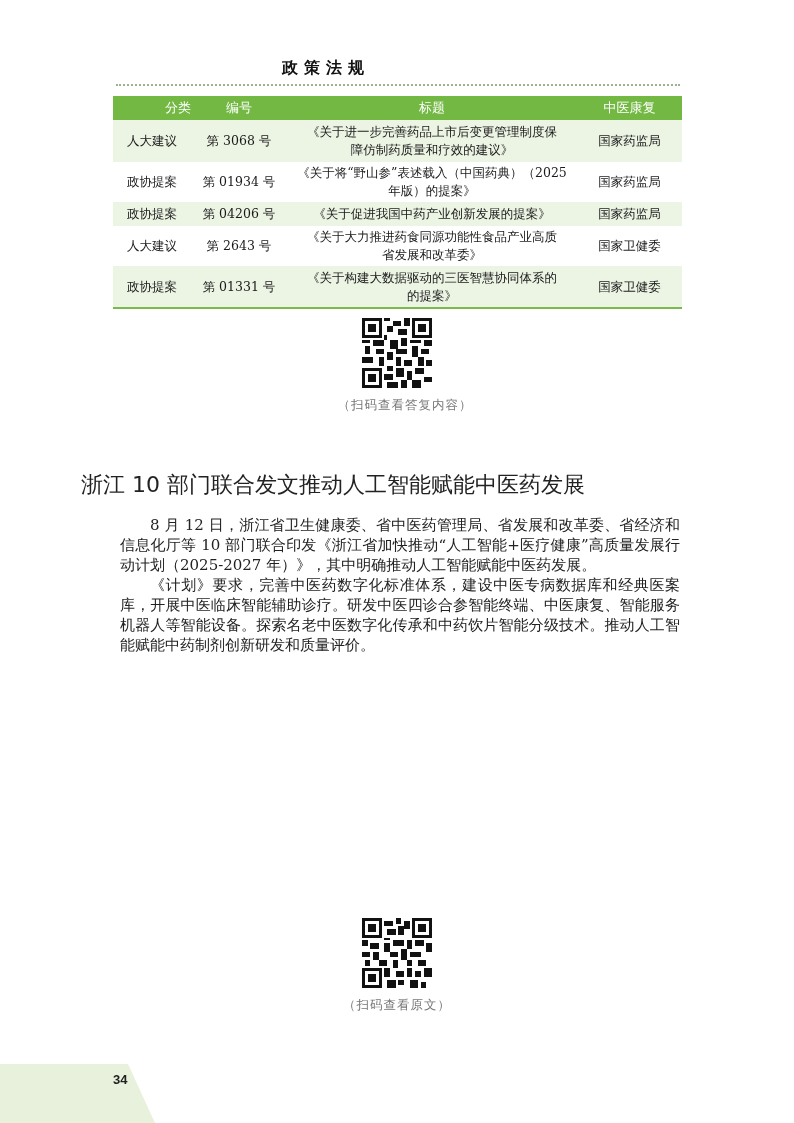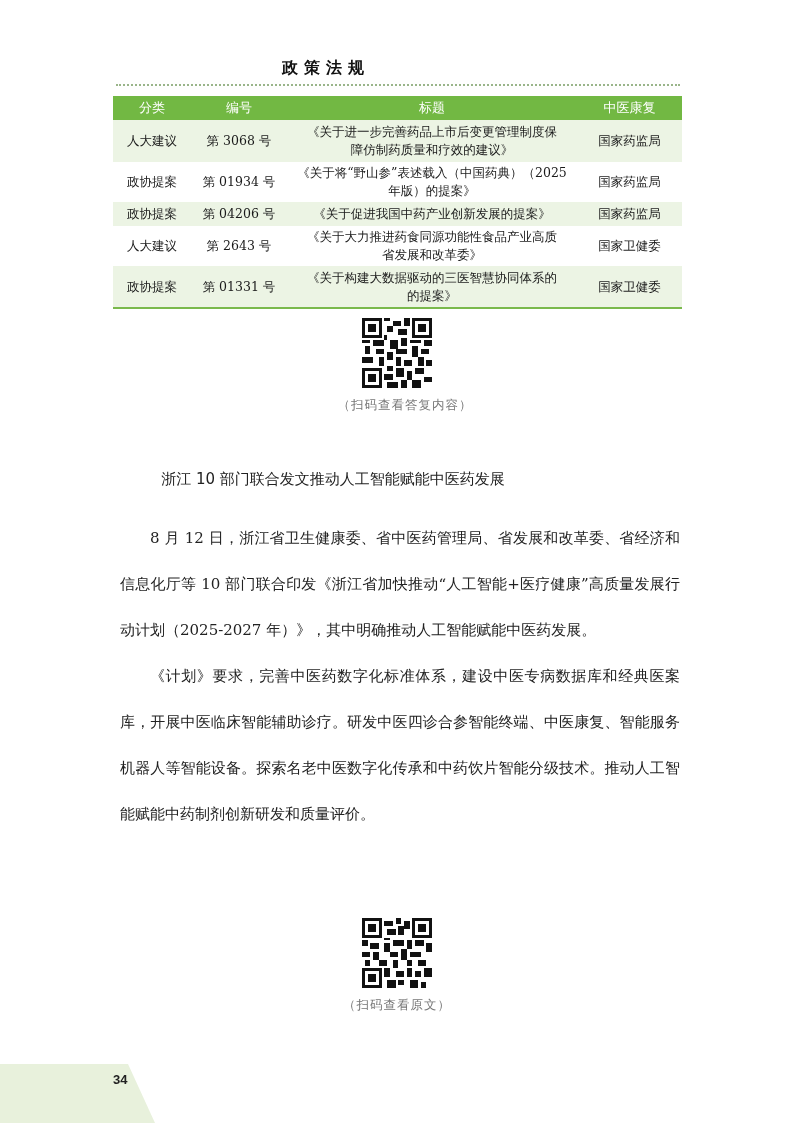--- a/index.html
+++ b/index.html
@@ -22,41 +22,41 @@
     border-collapse: collapse; font-size: 12.5px;
   }
   table.policy th {
     background: #72b843; color: #ffffff; font-weight: normal;
     height: 24px; padding: 0; font-family: "DejaVu Sans", "Liberation Sans", sans-serif;
     font-size: 13px;
   }
   table.policy td { text-align: center; padding: 0 4px; line-height: 18px; }
   table.policy tr.alt td { background: #ecf4e4; }
   table.policy tr.last td { border-bottom: 2px solid #7ab94c; }
-  .col-cat { width: 78px; }
+  .col-cat { width: 78px; text-align: right; }
   .col-num { width: 96px; }
   .col-title { width: 290px; }
   .col-unit { width: 105px; }
   .qr {
     position: absolute; width: 70px; height: 70px;
     background: #fff;
   }
   .qr svg { width: 70px; height: 70px; display: block; }
   .caption {
     position: absolute; left: 0; width: 794px; text-align: center;
     font-size: 12.5px; color: #777; letter-spacing: 1px;
   }
   .article-title {
     position: absolute; left: 0; top: 470px; width: 666px; text-align: center;
     font-family: "DejaVu Sans", "Liberation Sans", sans-serif;
-    font-size: 15px; color: #222;
+    font-size: 22px; color: #222;
   }
   .article-body {
     position: absolute; left: 120px; top: 515px; width: 560px;
-    font-size: 15px; line-height: 46px; color: #222;
+    font-size: 15px; line-height: 20px; color: #222;
   }
   .article-body p { margin: 0; text-indent: 2em; text-align: justify; }
   .footer-tab {
     position: absolute; left: 0; top: 1064px; width: 155px; height: 59px;
     background: #e8f1dc;
     clip-path: polygon(0 0, 128px 0, 155px 59px, 0 59px);
   }
   .page-number {
     position: absolute; left: 113px; top: 1072px;
     font-family: Liberation Sans, sans-serif;

